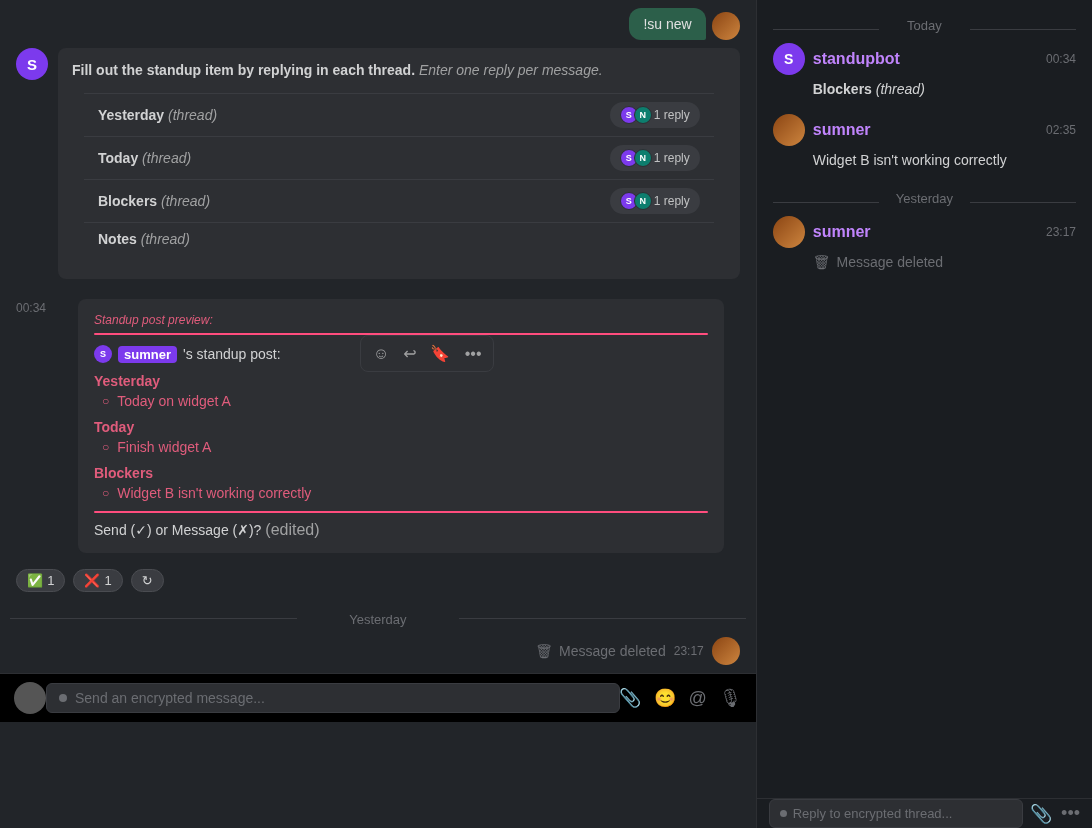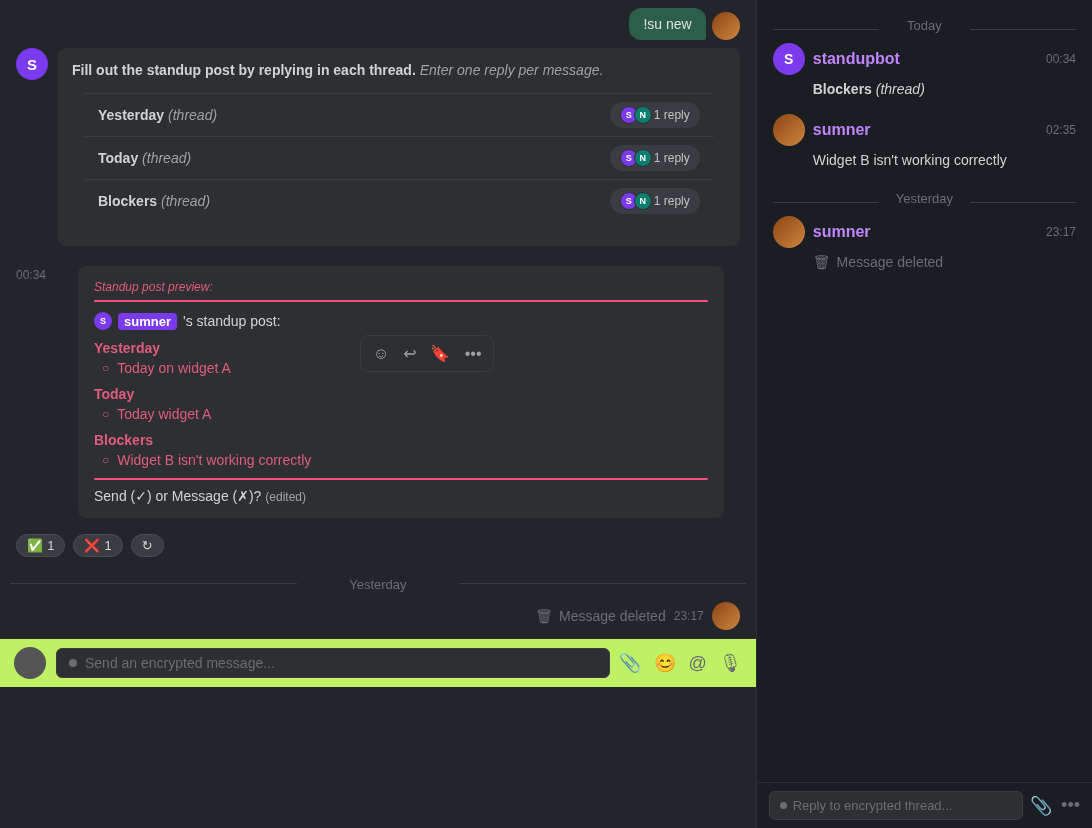--- a/index.html
+++ b/index.html
@@ -179,21 +179,21 @@
       background: #ff4d7e;
       border-radius: 1px;
       margin: 10px 0 8px 0;
     }
     .send-cancel-line {
       font-size: 14px;
       color: #d1d2d3;
     }
     .send-cancel-line .edited {
       color: #a0a1a2;
-      font-size: 12px;
+      font-size: 16px;
     }
 
     .reaction-row {
       display: flex;
       gap: 8px;
       padding: 6px 16px;
       margin-bottom: 4px;
     }
     .reaction-btn {
       display: flex;
@@ -268,23 +268,22 @@
     .delete-ts {
       color: #6b6d72;
       font-size: 12px;
     }
 
     
     .input-bar {
       display: flex;
       align-items: center;
       padding: 8px 14px;
-      background: #bef264;
+      background: #000000;
       border-top: 1px solid #2d2f33;
-      gap: 10px;
       flex-shrink: 0;
     }
     .input-avatar {
       width: 32px;
       height: 32px;
       border-radius: 50%;
       background: #555;
       flex-shrink: 0;
       overflow: hidden;
     }
@@ -397,21 +396,21 @@
     .right-msg-body .deleted {
       color: #6b6d72;
       display: flex;
       align-items: center;
       gap: 6px;
     }
 
     .right-input-bar {
       display: flex;
       align-items: center;
-      padding: 8px 12px;
+      padding: 0 12px;
       background: #1a1d21;
       border-top: 1px solid #2d2f33;
       gap: 8px;
     }
     .right-input-field {
       flex: 1;
       background: #2d2f33;
       border-radius: 6px;
       border: 1px solid #3a3c41;
       display: flex;
@@ -529,21 +528,21 @@
       </div>
       <div class="bubble-avatar"></div>
     </div>
   </div>
 
   <div class="msg-row">
     <div class="s-avatar">S</div>
     <div style="flex:1;">
       <div class="bot-message-card">
         <div class="instruction">
-          <strong>Fill out the standup post by replying in each thread.</strong>
+          <strong>Fill out the standup item by replying in each thread.</strong>
           <em>Enter one reply per message.</em>
         </div>
 
         <div class="threads-container" style="margin:12px;border-radius:0;background:transparent;">
           <div class="thread-item">
             <span class="thread-label">
               <strong>Yesterday</strong> <em>(thread)</em>
             </span>
             <button class="thread-reply-btn">
               <div class="avatar-stack">
@@ -570,20 +569,25 @@
               <strong>Blockers</strong> <em>(thread)</em>
             </span>
             <button class="thread-reply-btn">
               <div class="avatar-stack">
                 <div class="avatar-small av-purple">S</div>
                 <div class="avatar-small av-teal">N</div>
               </div>
               <span>1 reply</span>
             </button>
           </div>
+          <div class="thread-item">
+            <span class="thread-label">
+              <strong>Notes</strong> <em>(thread)</em>
+            </span>
+          </div>
         </div>
       </div>
     </div>
   </div>
 
   <div class="message-toolbar">
     <button class="toolbar-btn">☺</button>
     <button class="toolbar-btn">↩</button>
     <button class="toolbar-btn">🔖</button>
     <button class="toolbar-btn">•••</button>
@@ -603,21 +607,21 @@
       <div class="standup-section">
         <div class="standup-section-title">Yesterday</div>
         <div class="standup-item">
           <span>Today on widget A</span>
         </div>
       </div>
 
       <div class="standup-section">
         <div class="standup-section-title">Today</div>
         <div class="standup-item">
-          <span>Today widget A</span>
+          <span>Finish widget A</span>
         </div>
       </div>
 
       <div class="standup-section">
         <div class="standup-section-title">Blockers</div>
         <div class="standup-item">
           <span>Widget B isn't working correctly</span>
         </div>
       </div>
 

